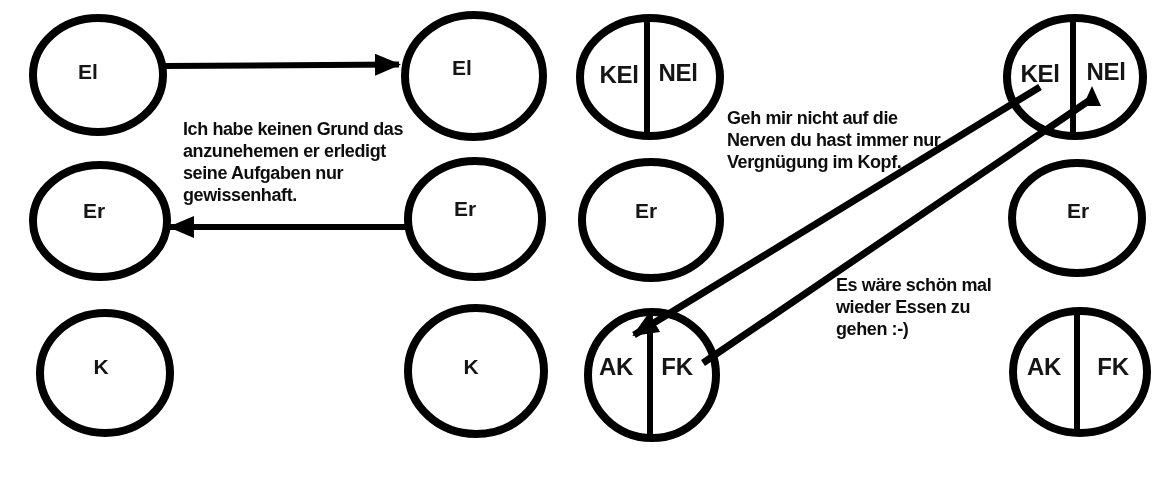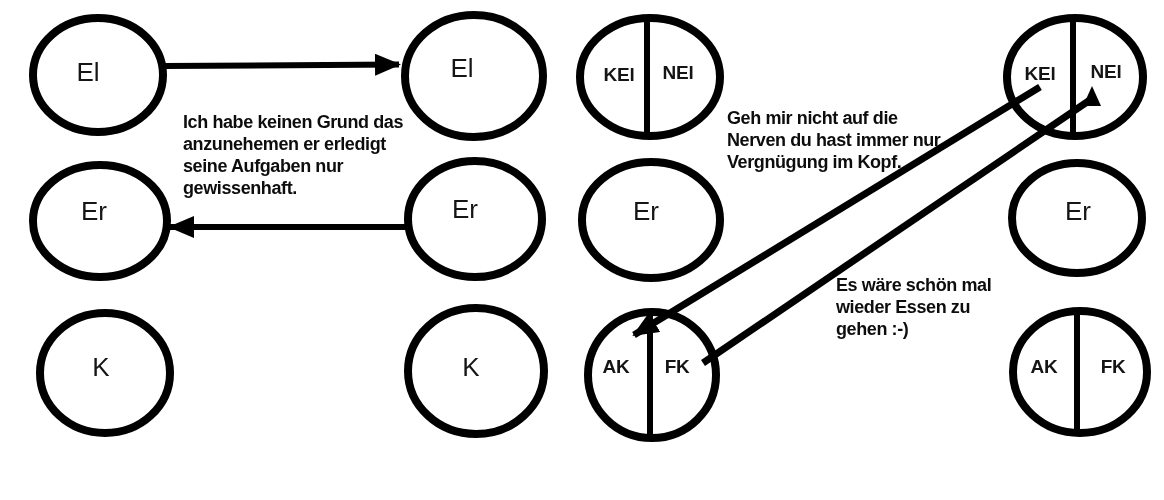--- a/index.html
+++ b/index.html
@@ -5,22 +5,22 @@
   html,body{margin:0;padding:0;background:#ffffff;}
   .canvas{
     position:relative;width:1164px;height:500px;background:#ffffff;
     font-family:"Liberation Sans",sans-serif;color:#0d0d0d;overflow:hidden;
   }
   .strokes{position:absolute;left:0;top:0;}
   .clabel{
     position:absolute;transform:translate(-50%,-50%);
     color:#151515;white-space:nowrap;
   }
-  .clabel.big{font-size:26px;font-weight:400;}
-  .clabel.small{font-size:19px;font-weight:700;letter-spacing:-0.3px;text-align:center;}
+  .clabel.big{font-size:21px;font-weight:700;}
+  .clabel.small{font-size:24px;font-weight:700;letter-spacing:-0.3px;text-align:center;}
   .note{
     position:absolute;font-size:18px;font-weight:700;line-height:22px;
     white-space:pre-line;color:#0d0d0d;letter-spacing:-0.4px;
   }
   .title{
     position:absolute;left:411px;top:452px;font-size:30px;font-weight:700;
     letter-spacing:-1px;color:#000;white-space:nowrap;
   }
 </style>
 </head>
@@ -79,21 +79,21 @@
   <div class="clabel big" style="left:646px;top:211px">Er</div>
   <div class="clabel small" style="left:616px;top:367px">AK</div>
   <div class="clabel small" style="left:677px;top:367px">FK</div>
 
   <div class="clabel small" style="left:1040px;top:74px">KEl</div>
   <div class="clabel small" style="left:1106px;top:72px">NEl</div>
   <div class="clabel big" style="left:1078px;top:211px">Er</div>
   <div class="clabel small" style="left:1044px;top:367px">AK</div>
   <div class="clabel small" style="left:1113px;top:367px">FK</div>
 
-  <div class="note" style="left:183px;top:111px;width:235px">Ich habe keinen Grund das
+  <div class="note" style="left:183px;top:118px;width:235px">Ich habe keinen Grund das
 anzunehemen er erledigt
 seine Aufgaben nur
 gewissenhaft.</div>
   <div class="note" style="left:727px;top:107px;width:240px">Geh mir nicht auf die
 Nerven du hast immer nur
 Vergnügung im Kopf.</div>
   <div class="note" style="left:836px;top:274px;width:180px">Es wäre schön mal
 wieder Essen zu
 gehen :-)</div>
 

